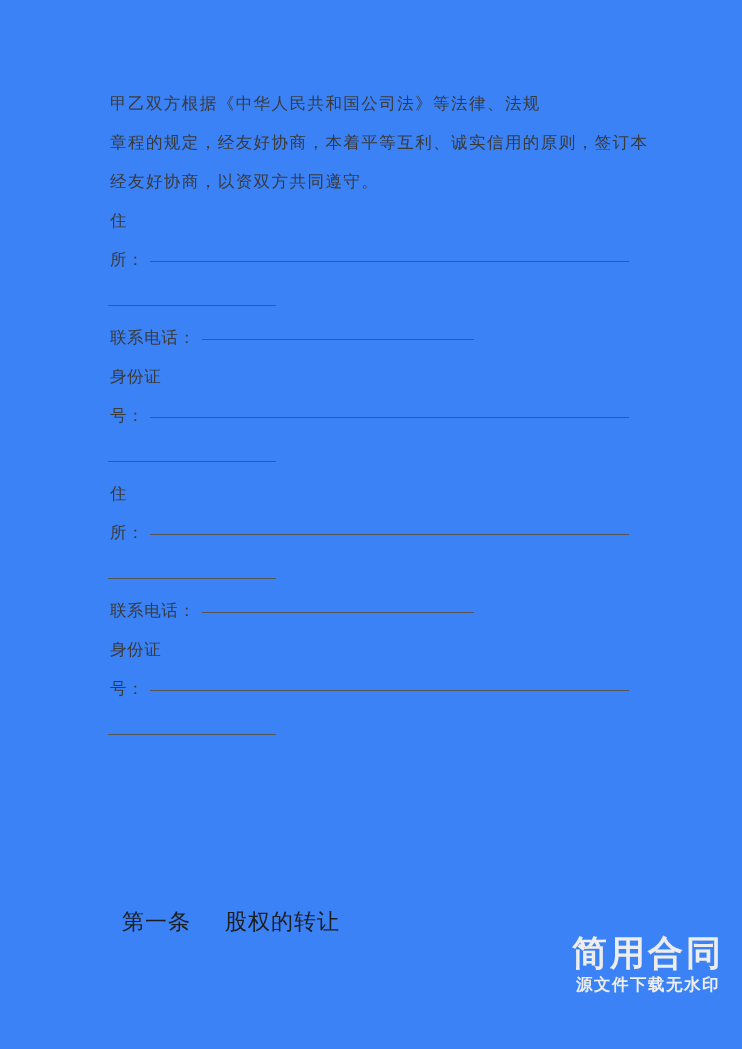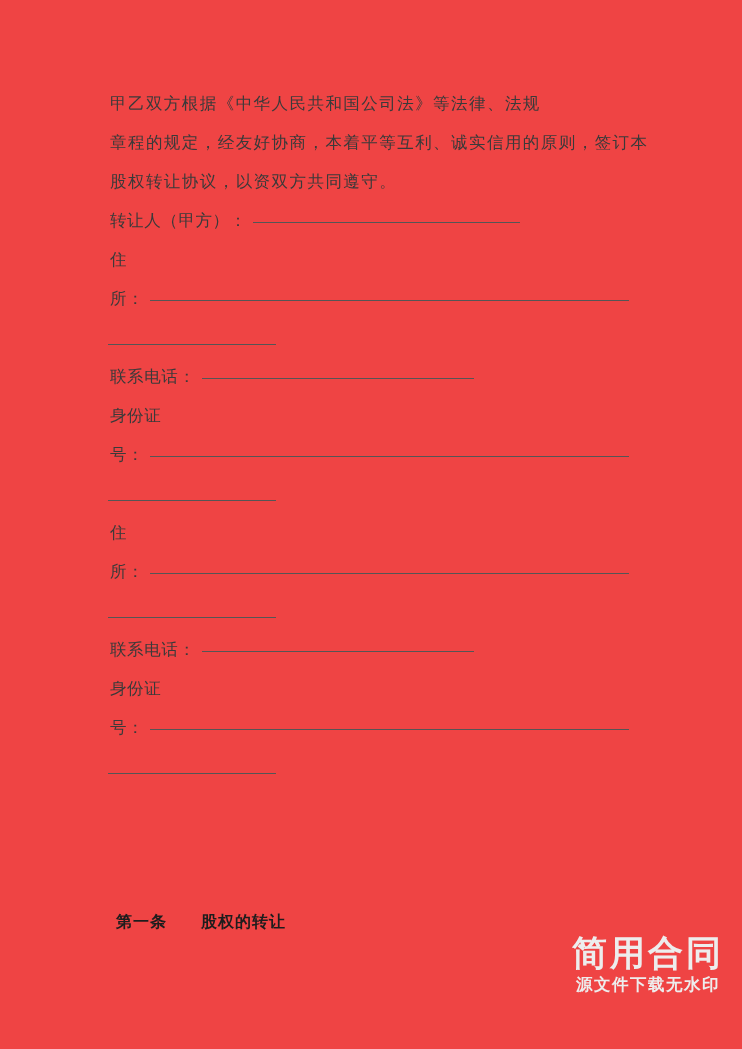--- a/index.html
+++ b/index.html
@@ -11,21 +11,21 @@
     width: 742px;
     height: 1049px;
     position: relative;
     overflow: hidden;
     font-family: "DejaVu Serif", "Liberation Serif", serif;
   }
 
   .page {
     position: absolute;
     inset: 0;
-    background: #ef4444;
+    background: #3b82f6;
   }
 
   
   .doc {
     position: absolute;
     left: 110px;
     top: 84px;
     width: 520px;
   }
 
@@ -76,25 +76,25 @@
     top: 26px;
     width: 168px;
     margin: 0;
   }
 
   .gap-after-company { display: inline-block; width: 20px; }
 
   
   .heading {
     position: absolute;
-    left: 116px;
+    left: 122px;
     top: 908px;
-    font-size: 16px;
+    font-size: 22px;
     line-height: 28px;
-    font-weight: bold;
+    font-weight: normal;
     color: #1d1d1d;
     letter-spacing: 1px;
     white-space: nowrap;
   }
   .heading .sep { display: inline-block; width: 34px; }
 
   
   .watermark {
     position: absolute;
     right: 18px;
@@ -132,26 +132,23 @@
     <div class="line wide">
       <span class="txt">甲乙双方根据《中华人民共和国公司法》等法律、法规</span>
     </div>
 
 
     <div class="line wide">
       <span class="txt">章程的规定，经友好协商，本着平等互利、诚实信用的原则，签订本</span>
     </div>
 
     <div class="line wide">
-      <span class="txt">股权转让协议，以资双方共同遵守。</span>
-    </div>
-
-    <div class="line">
-      <span class="txt">转让人（甲方）：</span><span class="rule name"></span>
-    </div>
+      <span class="txt">经友好协商，以资双方共同遵守。</span>
+    </div>
+
 
     <div class="line">
       <span class="txt">住</span>
     </div>
 
     <div class="line">
       <span class="txt">所：</span><span class="rule addr-long"></span>
     </div>
 
     <div class="rule-row">

